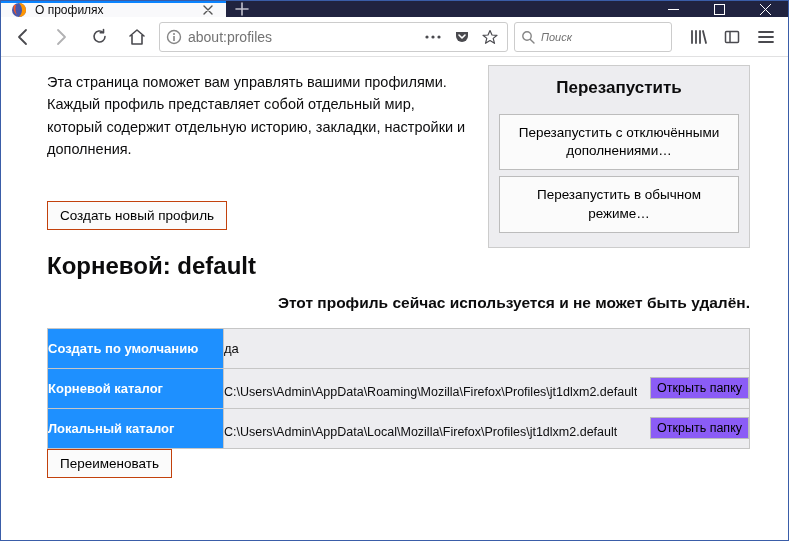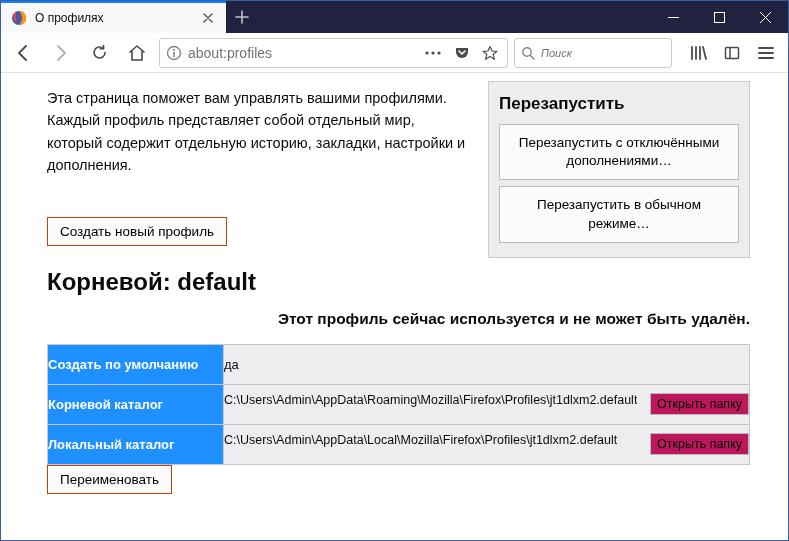--- a/index.html
+++ b/index.html
@@ -1,18 +1,18 @@
 <!DOCTYPE html>
 <html><head>
 <meta charset="utf-8">
 <style>
   * { box-sizing: border-box; margin: 0; padding: 0; font-family: "Segoe UI", Arial, sans-serif; }
   body { width: 789px; height: 541px; background: #fff; border: 1px solid #3a5da8; overflow: hidden; }
   
-  .titlebar { height: 32px; background: #202340; display: flex; align-items: stretch; }
+  .titlebar { height: 16px; background: #202340; display: flex; align-items: stretch; }
   .tab { background: #f9f9fb; border-top: 2px solid #0a84ff; width: 225px; display: flex; align-items: center; padding: 0 10px; gap: 8px; }
   .favicon-wrapper { width: 16px; height: 16px; position: relative; }
   .favicon-fox { width: 16px; height: 16px; }
   .tab-title { font-size: 12px; color: #0c0c0d; flex: 1; white-space: nowrap; overflow: hidden; }
   .tab-close { width: 16px; height: 16px; display: flex; align-items: center; justify-content: center; font-size: 14px; color: #444; cursor: pointer; }
   .new-tab { width: 32px; display: flex; align-items: center; justify-content: center; color: #c0c0cc; font-size: 18px; cursor: pointer; }
   .title-spacer { flex: 1; }
   .window-controls { display: flex; }
   .win-btn { width: 46px; display: flex; align-items: center; justify-content: center; color: #fff; }
   
@@ -23,37 +23,37 @@
   .url-icon { color: #858585; display:flex; align-items:center; }
   .url-text { flex: 1; font-size: 14px; color: #737373; }
   .url-action { color: #4a4a4f; display:flex; align-items:center; padding:0 3px; }
   .searchbar { width: 158px; height: 30px; border: 1px solid #ccc; border-radius: 3px; display: flex; align-items: center; padding: 0 6px; gap: 6px; }
   .search-ph { color: #737373; font-size: 11px; font-style: italic; }
   .toolbar-icons { display: flex; gap: 2px; margin-left: 4px; }
   
   .content { padding: 14px 38px 0 46px; height: calc(100% - 74px); overflow: auto; color: #0c0c0d; position: relative; }
   .intro { font-size: 14.5px; line-height: 1.55; max-width: 420px; }
   .sidebox { position: absolute; right: 38px; top: 8px; width: 262px; border: 1px solid #ccc; background: #ededf0; padding: 12px 10px 14px 10px; }
-  .sidebox h3 { font-size: 17px; font-weight: bold; margin-bottom: 4px; }
+  .sidebox h3 { font-size: 17px; font-weight: bold; margin-bottom: 10px; text-align: center; }
   .sidebox button { width: 100%; background: #fbfbfb; border: 1px solid #bcbcbc; font-size: 13.5px; padding: 9px 8px; margin-top: 6px; cursor: pointer; text-align: center; line-height: 1.35; }
   
   .btn { background: #fbfbfb; border: 1px solid #c2410c; font-size: 13.5px; padding: 6px 12px; cursor: pointer; }
   .create-row { margin-top: 40px; }
   
   h2.profile-title { font-size: 24px; font-weight: 600; margin-top: 22px; }
   .in-use { font-size: 15.5px; font-weight: bold; margin-top: 14px; margin-bottom: 16px; text-align: right; }
   
   table.profile-tbl { width: 100%; border-collapse: collapse; border: 1px solid #c6c6c6; }
   table.profile-tbl td { border: 1px solid #c6c6c6; padding: 0; font-size: 13px; }
   table.profile-tbl tr { height: 40px; }
   td.th { background: #1e90ff; color: #fff; font-weight: bold; width: 176px; padding: 0 10px; vertical-align: middle; }
   td.tval { background: #ededf0; padding: 0 8px; vertical-align: middle; }
-  td.tval .cell-row { display: flex; align-items: flex-start; justify-content: space-between; gap: 6px; }
+  td.tval .cell-row { display: flex; align-items: flex-end; justify-content: space-between; gap: 6px; }
   td.tval .path { font-size: 12.5px; color: #0c0c0d; white-space: nowrap; overflow: hidden; }
-  .open-btn { background: #be185d; border: 1px solid #bcbcbc; font-size: 12.5px; padding: 3px 6px; cursor: pointer; white-space: nowrap; }
+  .open-btn { background: #8b5cf6; border: 1px solid #bcbcbc; font-size: 12.5px; padding: 3px 6px; cursor: pointer; white-space: nowrap; }
   .rename-row { }
   
   svg { display: block; }
 </style>
 </head>
 <body>
 
 <div class="titlebar">
   <div class="tab">
     <span class="favicon-wrapper">

